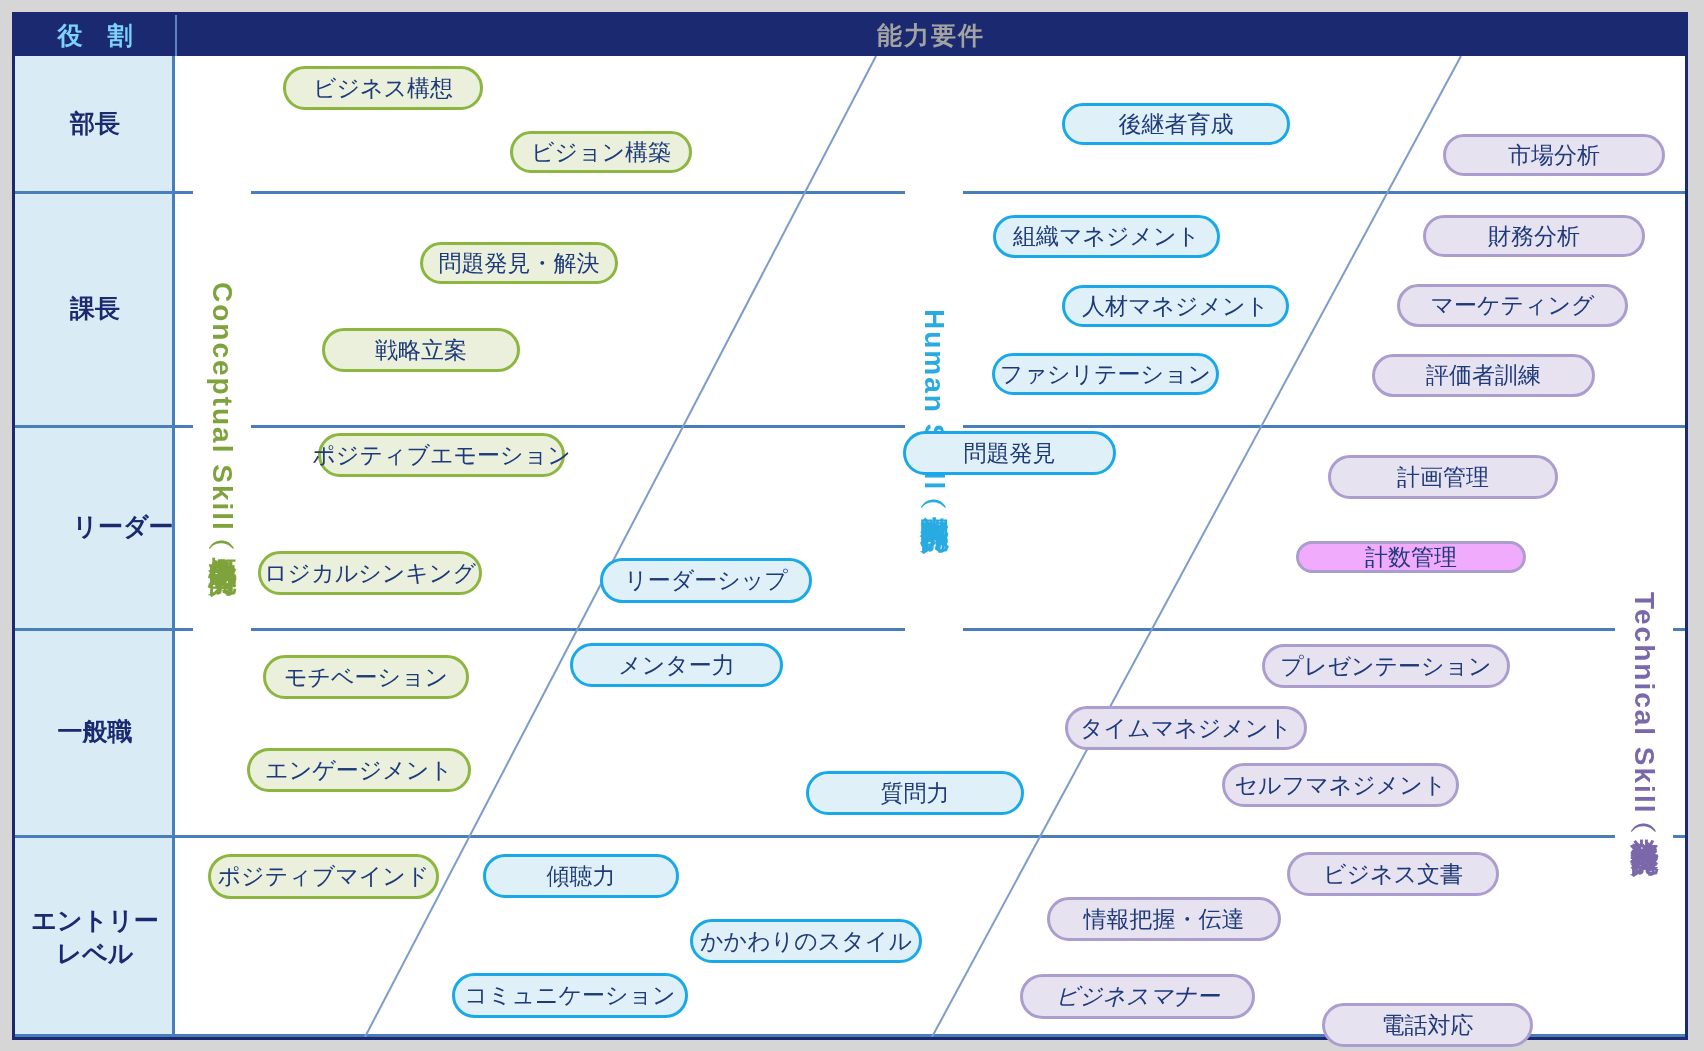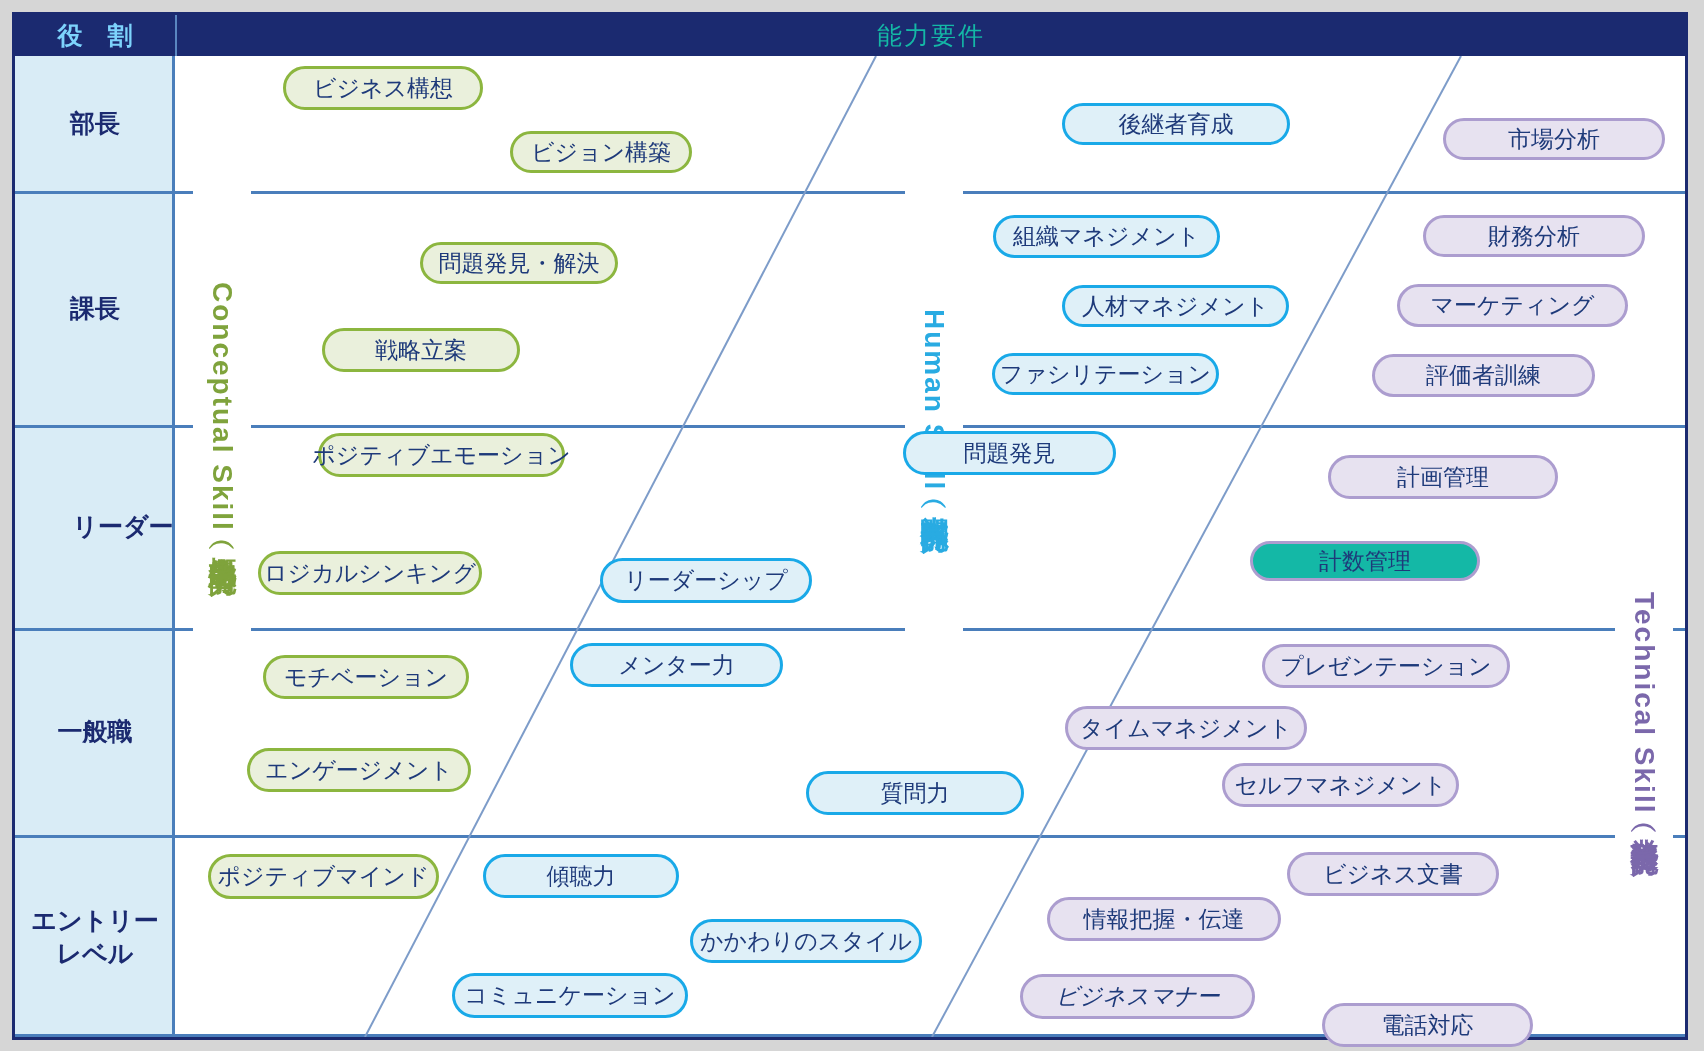--- a/index.html
+++ b/index.html
@@ -15,21 +15,21 @@
     position:absolute;left:0;top:0;width:100%;height:41px;background:#1b2a70;
     display:flex;align-items:stretch;
   }
   .h-role{
     width:160px;flex:0 0 160px;border-right:2px solid #5a86c0;
     display:flex;align-items:center;justify-content:center;
     color:#7dd3fc;font-size:25px;font-weight:bold;
   }
   .h-ability{
     flex:1;display:flex;align-items:center;justify-content:center;
-    color:#14b8a6;font-size:25px;font-weight:normal;letter-spacing:2px;
+    color:#a3a3a3;font-size:25px;font-weight:bold;letter-spacing:2px;
   }
   .body{
     position:absolute;left:0;top:41px;width:1670px;height:981px;background:#ffffff;
   }
   .leftcol{
     position:absolute;left:0;top:0;width:160px;height:100%;
     background:#d9ecf6;border-right:3px solid #4a7ebb;box-sizing:border-box;
   }
   .rowline{
     position:absolute;left:0;width:100%;height:3px;background:#4a7ebb;z-index:1;
@@ -105,26 +105,26 @@
           <div class="pill" style="left: 978px; top: 159px; width: 227px; height: 43px; background: rgb(223, 240, 248); border: 3px solid rgb(25, 169, 232);">組織マネジメント</div>
           <div class="pill" style="left: 1047px; top: 229px; width: 227px; height: 42px; background: rgb(223, 240, 248); border: 3px solid rgb(25, 169, 232);">人材マネジメント</div>
           <div class="pill" style="left: 977px; top: 297px; width: 227px; height: 42px; background: rgb(223, 240, 248); border: 3px solid rgb(25, 169, 232);">ファシリテーション</div>
           <div class="pill" style="left: 888px; top: 375px; width: 213px; height: 44px; background: rgb(223, 240, 248); border: 3px solid rgb(25, 169, 232);">問題発見</div>
           <div class="pill" style="left: 585px; top: 502px; width: 212px; height: 45px; background: rgb(223, 240, 248); border: 3px solid rgb(25, 169, 232);">リーダーシップ</div>
           <div class="pill" style="left: 555px; top: 587px; width: 213px; height: 44px; background: rgb(223, 240, 248); border: 3px solid rgb(25, 169, 232);">メンター力</div>
           <div class="pill" style="left: 791px; top: 715px; width: 218px; height: 44px; background: rgb(223, 240, 248); border: 3px solid rgb(25, 169, 232);">質問力</div>
           <div class="pill" style="left: 468px; top: 798px; width: 196px; height: 44px; background: rgb(223, 240, 248); border: 3px solid rgb(25, 169, 232);">傾聴力</div>
           <div class="pill" style="left: 675px; top: 863px; width: 232px; height: 44px; background: rgb(223, 240, 248); border: 3px solid rgb(25, 169, 232);">かかわりのスタイル</div>
           <div class="pill" style="left: 437px; top: 917px; width: 236px; height: 45px; background: rgb(223, 240, 248); border: 3px solid rgb(25, 169, 232);">コミュニケーション</div>
-          <div class="pill" style="left: 1428px; top: 62px; width: 222px; height: 42px; background: rgb(231, 226, 240); border: 3px solid rgb(172, 157, 207);">市場分析</div>
+          <div class="pill" style="left: 1428px; top: 78px; width: 222px; height: 42px; background: rgb(231, 226, 240); border: 3px solid rgb(172, 157, 207);">市場分析</div>
           <div class="pill" style="left: 1408px; top: 159px; width: 222px; height: 42px; background: rgb(231, 226, 240); border: 3px solid rgb(172, 157, 207);">財務分析</div>
           <div class="pill" style="left: 1382px; top: 228px; width: 231px; height: 43px; background: rgb(231, 226, 240); border: 3px solid rgb(172, 157, 207);">マーケティング</div>
           <div class="pill" style="left: 1357px; top: 298px; width: 223px; height: 43px; background: rgb(231, 226, 240); border: 3px solid rgb(172, 157, 207);">評価者訓練</div>
           <div class="pill" style="left: 1313px; top: 399px; width: 230px; height: 44px; background: rgb(231, 226, 240); border: 3px solid rgb(172, 157, 207);">計画管理</div>
-          <div class="pill" style="left: 1235px; top: 485px; width: 230px; height: 40px; background: #14b8a6; border: 3px solid rgb(172, 157, 207);">計数管理</div>
+          <div class="pill" style="left: 1281px; top: 485px; width: 230px; height: 32px; background: #f0abfc; border: 3px solid rgb(172, 157, 207);">計数管理</div>
           <div class="pill" style="left: 1247px; top: 588px; width: 248px; height: 44px; background: rgb(231, 226, 240); border: 3px solid rgb(172, 157, 207);">プレゼンテーション</div>
           <div class="pill" style="left: 1050px; top: 650px; width: 242px; height: 44px; background: rgb(231, 226, 240); border: 3px solid rgb(172, 157, 207);">タイムマネジメント</div>
           <div class="pill" style="left: 1207px; top: 707px; width: 237px; height: 44px; background: rgb(231, 226, 240); border: 3px solid rgb(172, 157, 207);">セルフマネジメント</div>
           <div class="pill" style="left: 1272px; top: 796px; width: 212px; height: 44px; background: rgb(231, 226, 240); border: 3px solid rgb(172, 157, 207);">ビジネス文書</div>
           <div class="pill" style="left: 1032px; top: 841px; width: 234px; height: 44px; background: rgb(231, 226, 240); border: 3px solid rgb(172, 157, 207);">情報把握・伝達</div>
           <div class="pill" style="left: 1307px; top: 899px; width: 211px; height: 44px; background: rgb(231, 226, 240); border: 3px solid rgb(172, 157, 207); margin-top: 48px;">電話対応</div>
           <div class="pill" style="left: 1005px; top: 918px; width: 235px; height: 45px; background: rgb(231, 226, 240); border: 3px solid rgb(172, 157, 207); font-style: italic;">ビジネスマナー</div>
         </div>
     </div>
 

